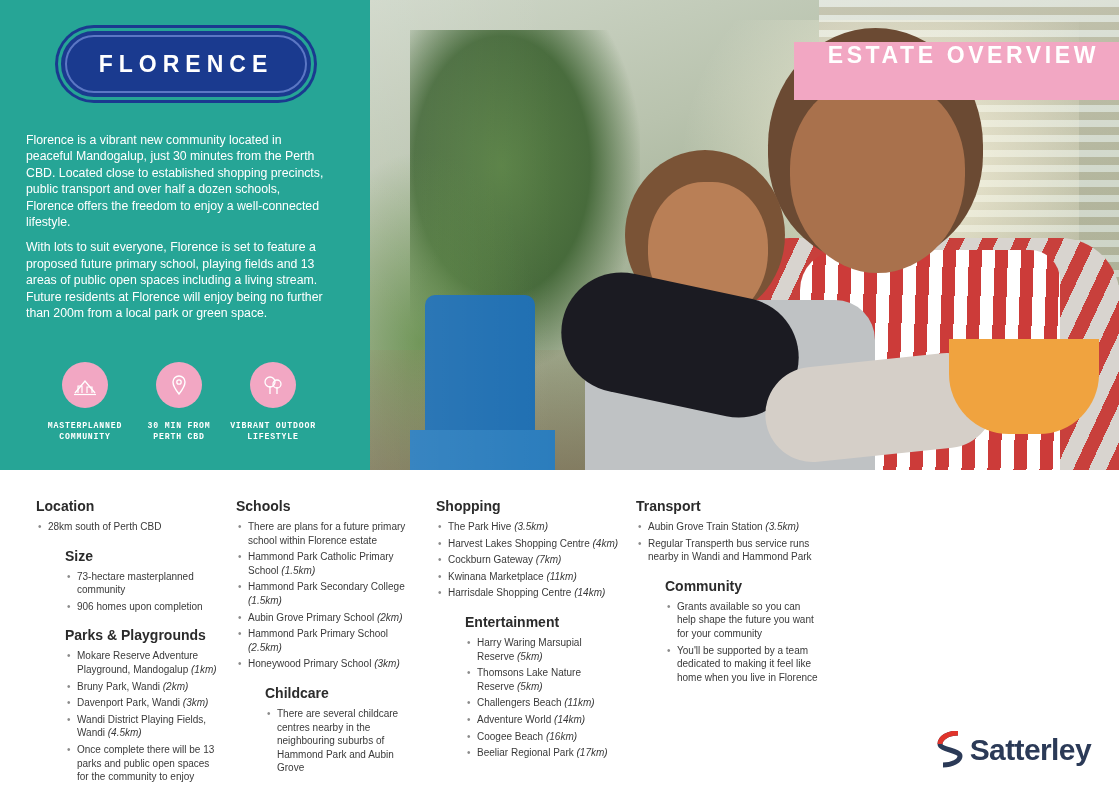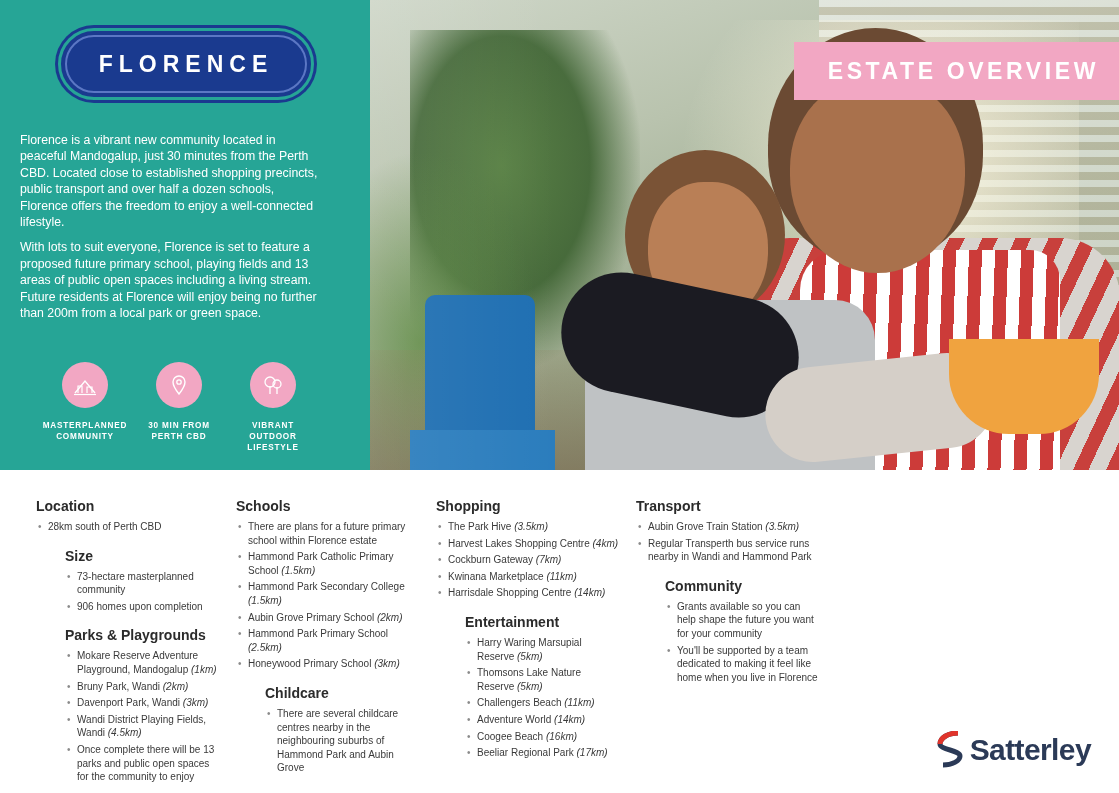--- a/index.html
+++ b/index.html
@@ -26,28 +26,28 @@
   }
   .logo-pill .inner {
     width: 242px; height: 58px; border: 2px solid #5b77c4; border-radius: 29px;
     display: flex; align-items: center; justify-content: center;
   }
   .logo-text {
     color: #ffffff; font-size: 23px; font-weight: bold; letter-spacing: 6px;
   }
 
   .intro {
-    position: absolute; left: 20px; top: 132px; width: 304px;
+    position: absolute; left: 26px; top: 132px; width: 304px;
     color: #ffffff; font-size: 12.3px; line-height: 16.4px;
   }
   .intro p + p { margin-top: 9px; }
 
   .features {
     position: absolute; left: 40px; top: 362px; width: 320px;
-    display: flex; gap: 4px;
+    display: flex; gap: 4px; font-family: Liberation Mono, monospace;
   }
   .feature { width: 90px; text-align: center; }
   .feat-circle {
     width: 46px; height: 46px; border-radius: 50%;
     background: #f2a7c3; margin: 0 auto 12px auto;
     display: flex; align-items: center; justify-content: center;
   }
   .feat-circle svg { display: block; }
   .feat-label {
     color: #ffffff; font-size: 8.2px; font-weight: bold; letter-spacing: .8px;
@@ -135,21 +135,21 @@
     background: #f0a33f; border-radius: 0 0 60px 60px;
   }
   .photo .fade {
     position: absolute; inset: 0;
     background: linear-gradient(to right, rgba(255,255,255,.08), rgba(255,255,255,0) 25%);
   }
 
   .overview-tab {
     position: absolute; right: 0; top: 42px; height: 58px;
     background: #f2a7c3; padding: 0 20px 0 34px;
-    display: flex; align-items: center;
+    display: flex; 
     z-index: 5;
   }
   .overview-tab span {
     color: #ffffff; font-size: 23px; font-weight: bold; letter-spacing: 3.6px;
   }
 
   
   .lower { position: absolute; left: 0; top: 470px; width: 1119px; height: 323px; background: #fff; }
 
   .cols {

